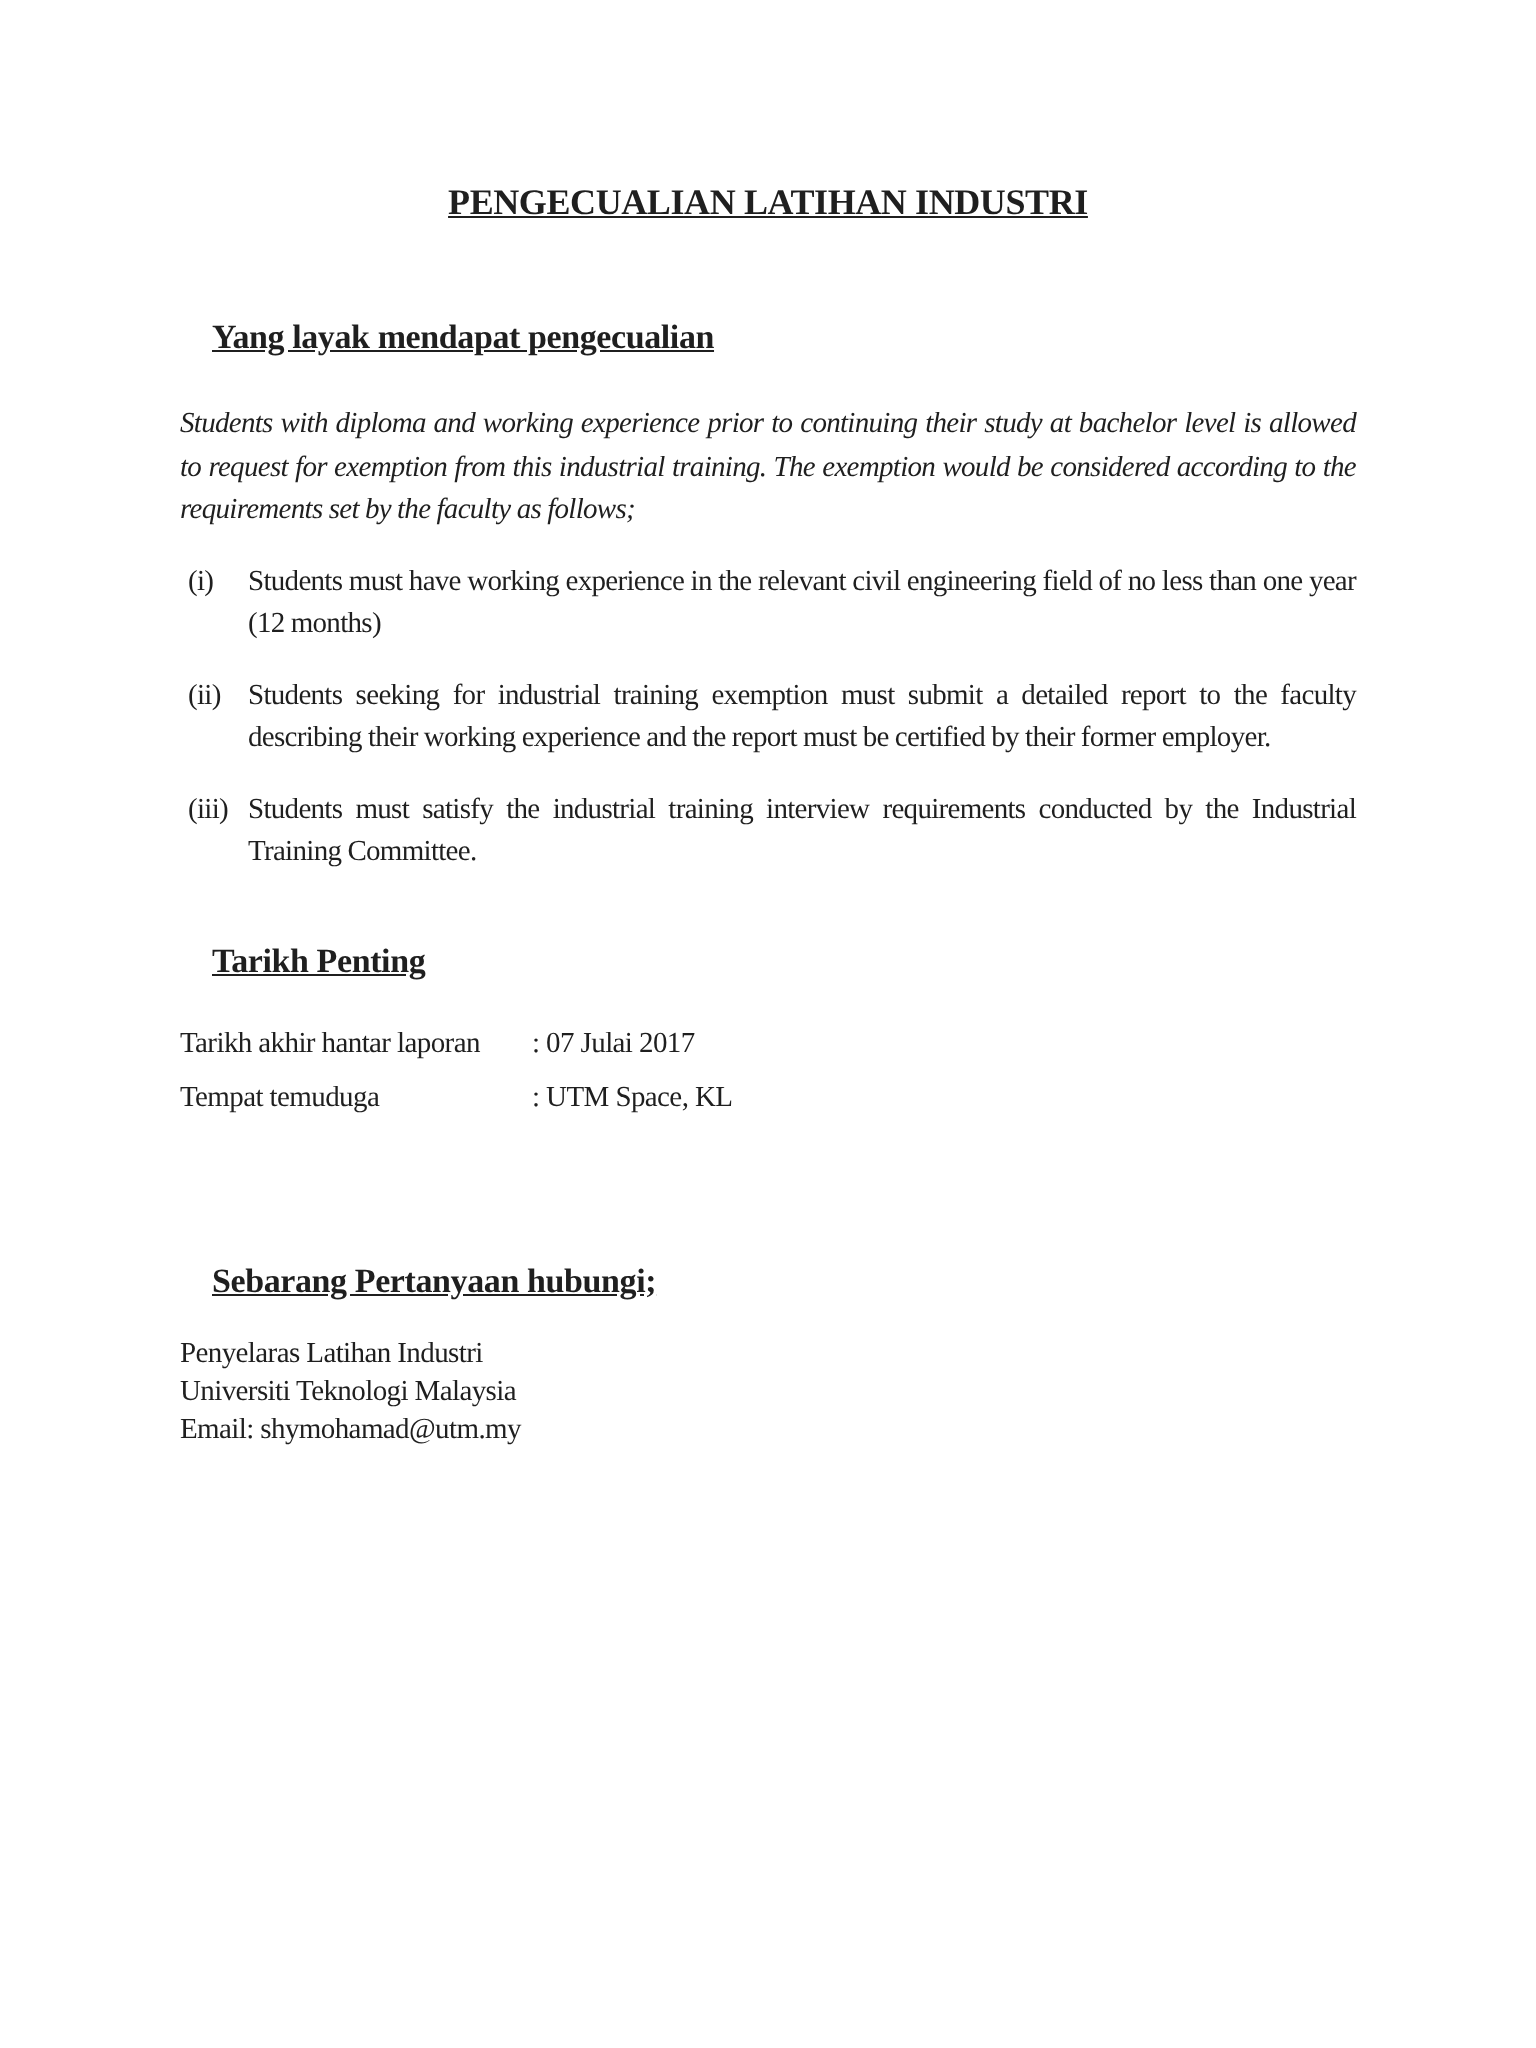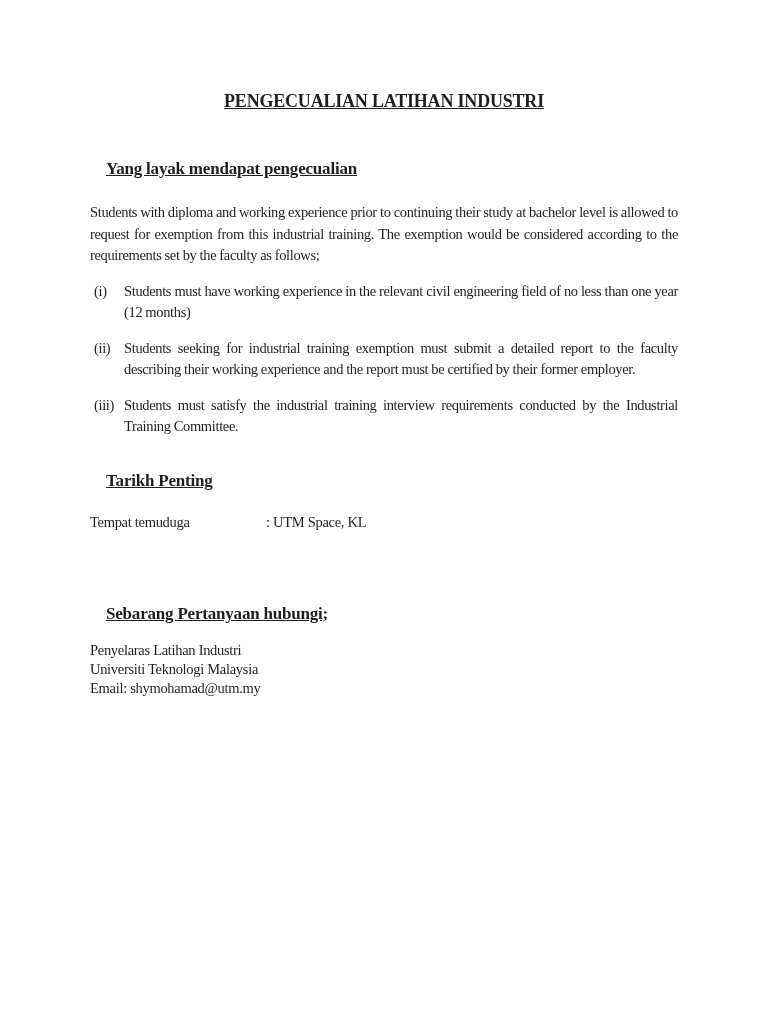--- a/index.html
+++ b/index.html
@@ -33,20 +33,21 @@
     letter-spacing: -0.2px;
   }
   .heading-eligibility { margin-top: 42px; }
   .intro {
     margin: 22px 0 0 0;
     font-size: 14.5px;
     line-height: 21.5px;
     text-align: justify;
     letter-spacing: -0.35px;
     word-spacing: -0.2px;
+    font-style: italic;
   }
   .req-list { margin-top: 8px; }
   .req-item {
     display: flex;
     margin-top: 14px;
     font-size: 14.5px;
     line-height: 21.5px;
     letter-spacing: -0.35px;
     word-spacing: -0.2px;
   }
@@ -116,20 +117,23 @@
         <span class="req-text">Students must satisfy the industrial training interview requirements conducted by the Industrial Training Committee.</span>
       </div>
     </div>
   </div>
 
   <div>
     <h2 class="section-heading heading-dates">Tarikh Penting</h2>
 
     <div class="dates-block">
       <div class="date-row">
+        <span class="date-label">Tarikh akhir hantar laporan</span><span class="date-value">: 07 Julai 2017</span>
+      </div>
+      <div class="date-row">
         <span class="date-label">Tempat temuduga</span><span class="date-value">: UTM Space, KL</span>
       </div>
     </div>
   </div>
 
   <div>
     <h2 class="section-heading heading-contact">Sebarang Pertanyaan hubungi;</h2>
 
     <div class="contact-block">
       <div>Penyelaras Latihan Industri</div>

